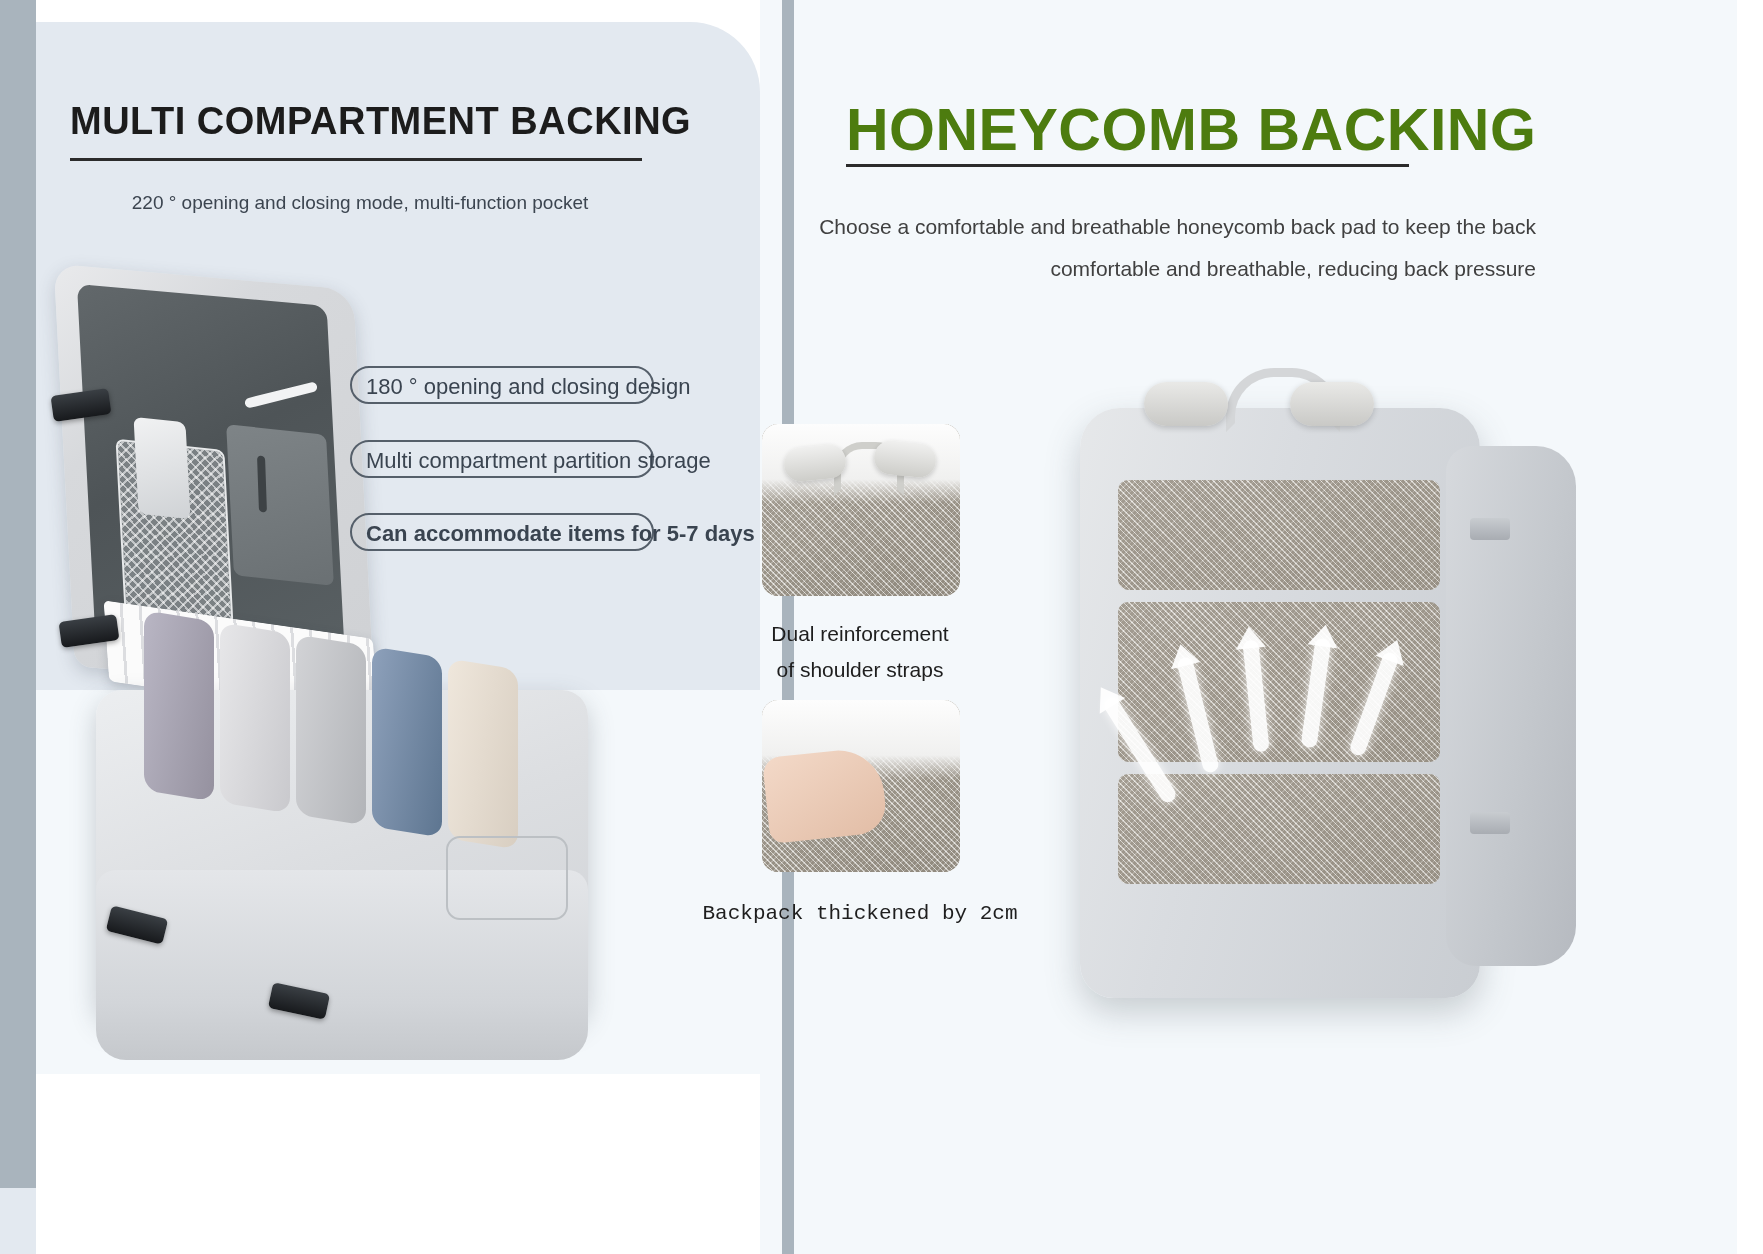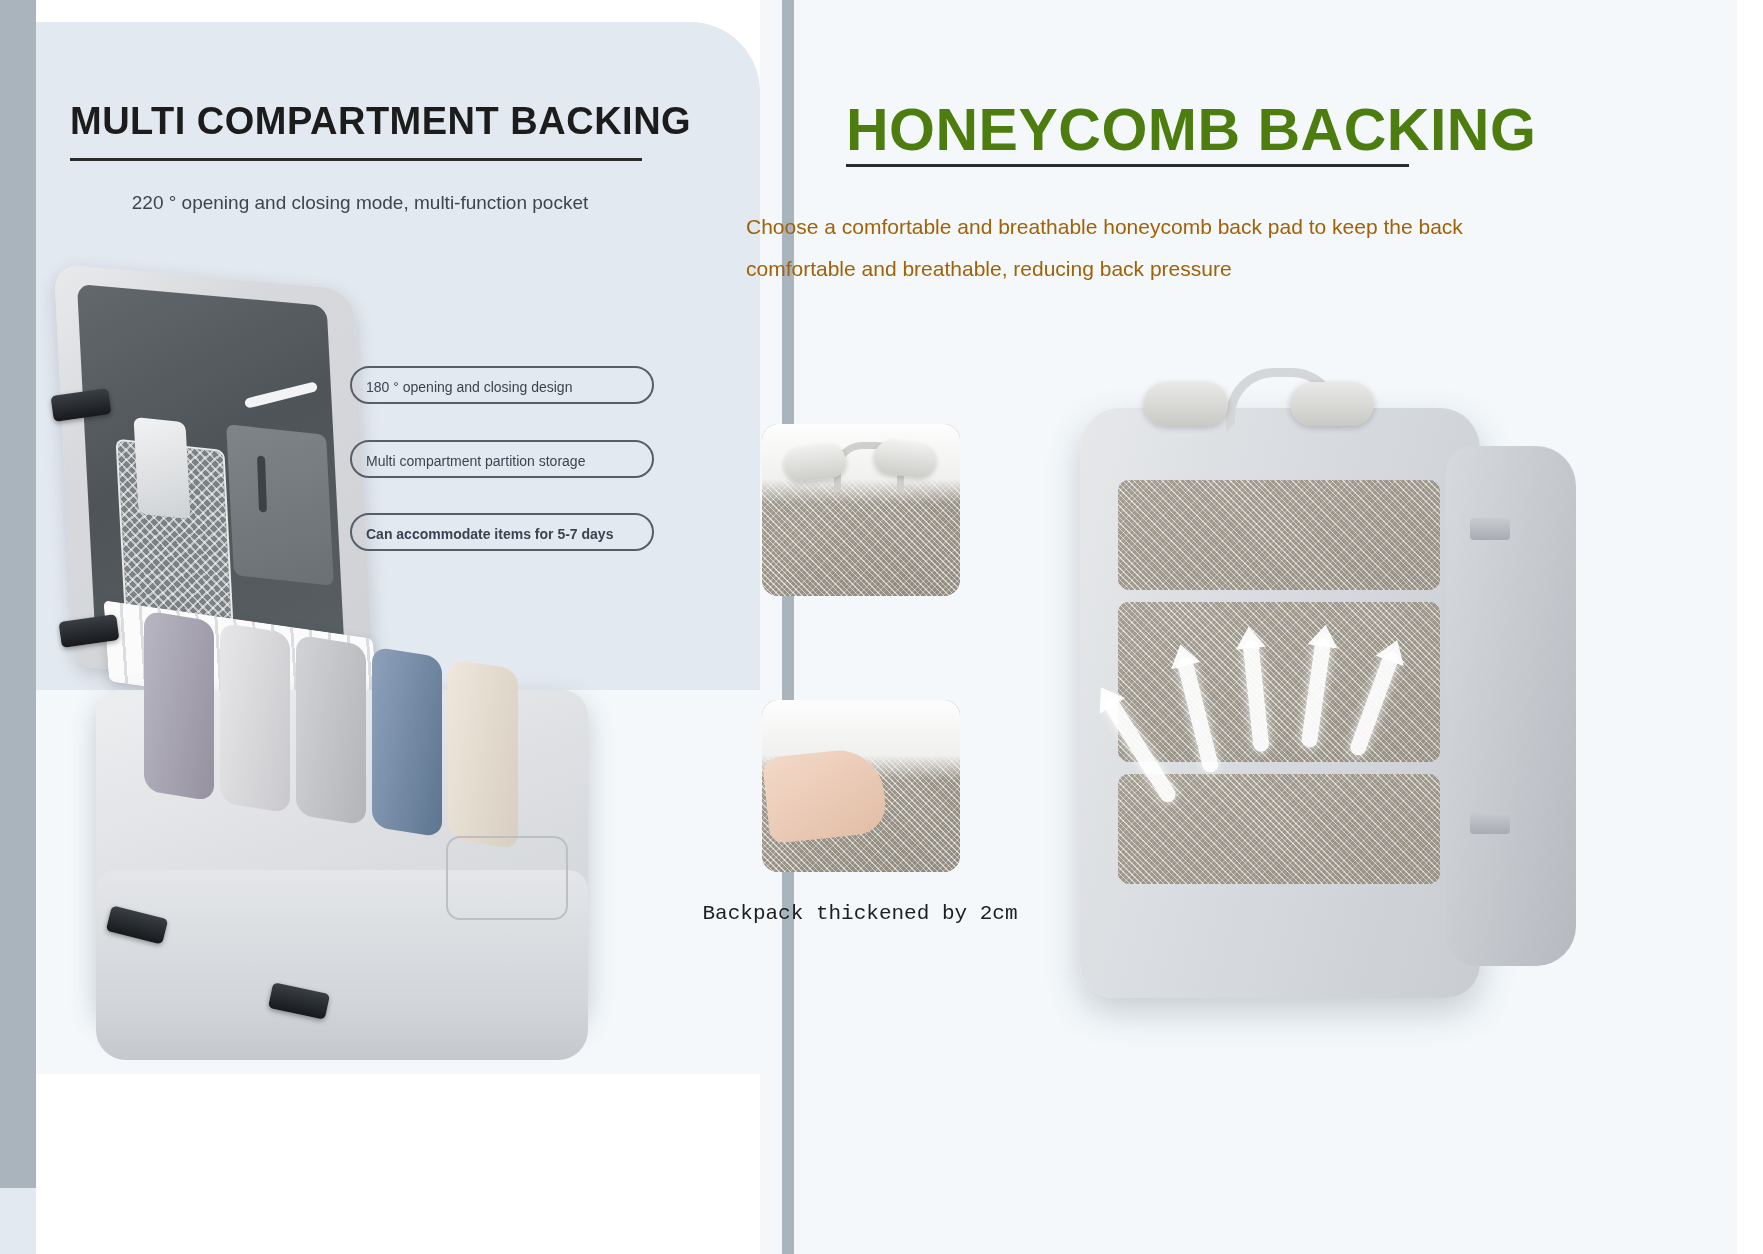--- a/index.html
+++ b/index.html
@@ -108,21 +108,21 @@
     left: 350px;
     width: 304px;
     height: 38px;
     line-height: 38px;
     box-sizing: border-box;
     padding: 0 14px;
     border: 2px solid #555f6a;
     border-radius: 22px;
     background: transparent;
     color: #3a4450;
-    font-size: 14px;
+    font-size: 22px;
     white-space: nowrap;
     font-family: "Liberation Sans", sans-serif;
   }
   .pill-1 { top: 366px; }
   .pill-2 { top: 440px; }
   .pill-3 { top: 513px; font-weight: bold; }
 
   
   .bag-stage {
     position: absolute;
@@ -265,24 +265,24 @@
   .right-title-rule {
     position: absolute;
     left: 846px; top: 164px;
     width: 563px; height: 3px;
     background: #2b2b2b;
   }
   .right-sub {
     position: absolute;
     left: 746px; top: 206px;
     width: 790px;
-    text-align: left;
+    text-align: right;
     font-size: 21px;
     line-height: 42px;
-    color: #a16207;
+    color: #404040;
     font-family: "Liberation Sans", sans-serif;
   }
 
   .thumb {
     position: absolute;
     width: 198px; height: 172px;
     border-radius: 16px;
     overflow: hidden;
     background: #dedbd4;
   }
@@ -470,20 +470,24 @@
     <div>comfortable and breathable, reducing back pressure</div>
   </div>
 
   <div class="thumb thumb-1">
     <div class="mesh-texture"></div>
     <div class="thumb-topwhite"></div>
     <div class="handle-arc"></div>
     <div class="strap s1"></div>
     <div class="strap s2"></div>
   </div>
+  <div class="caption caption-1">
+    <div>Dual reinforcement</div>
+    <div>of shoulder straps</div>
+  </div>
 
   <div class="thumb thumb-2">
     <div class="mesh-texture"></div>
     <div class="thumb-topwhite"></div>
     <div class="hand"></div>
   </div>
   <div class="caption caption-2">
     <div>Backpack thickened by 2cm</div>
   </div>
 

